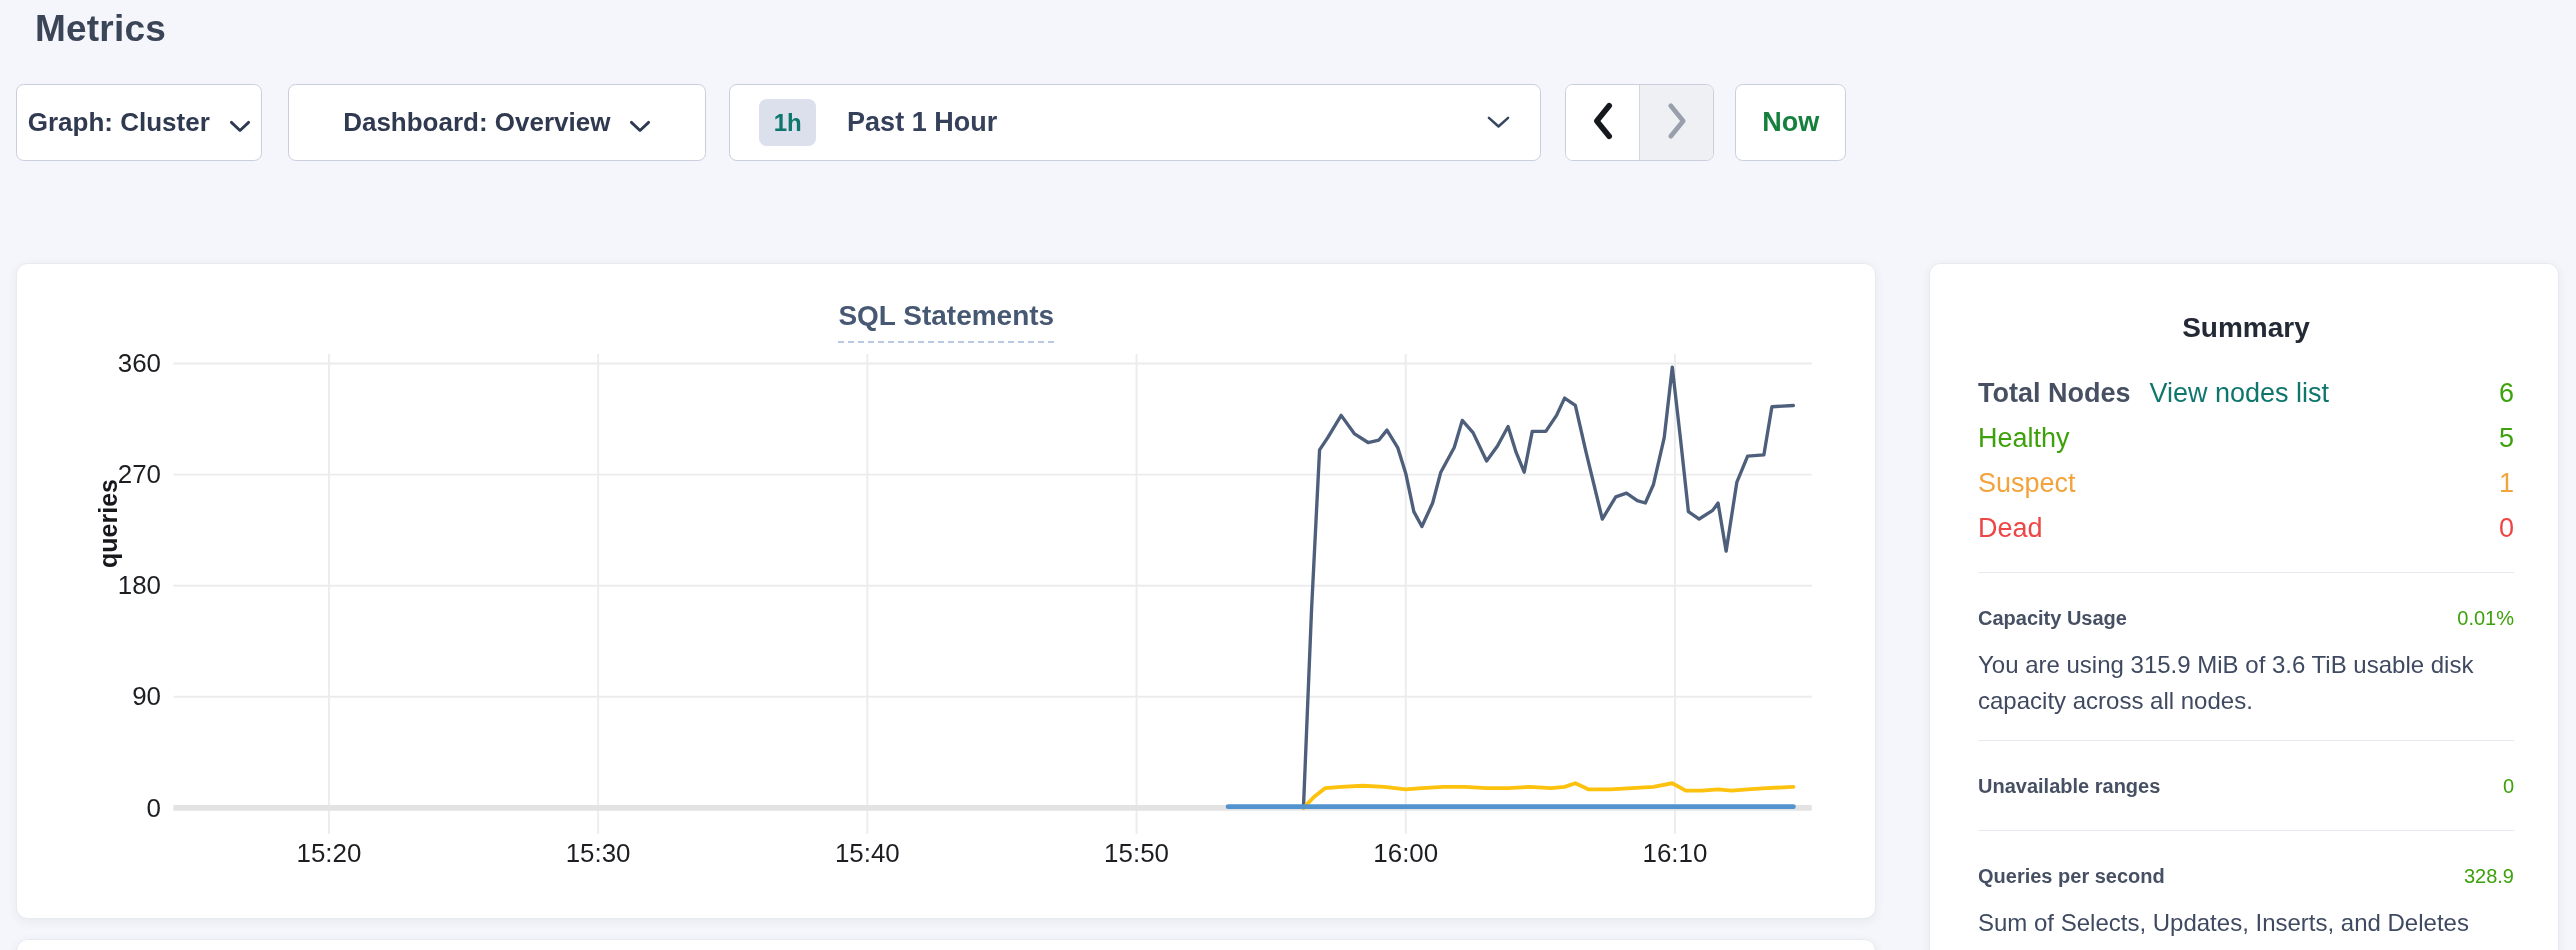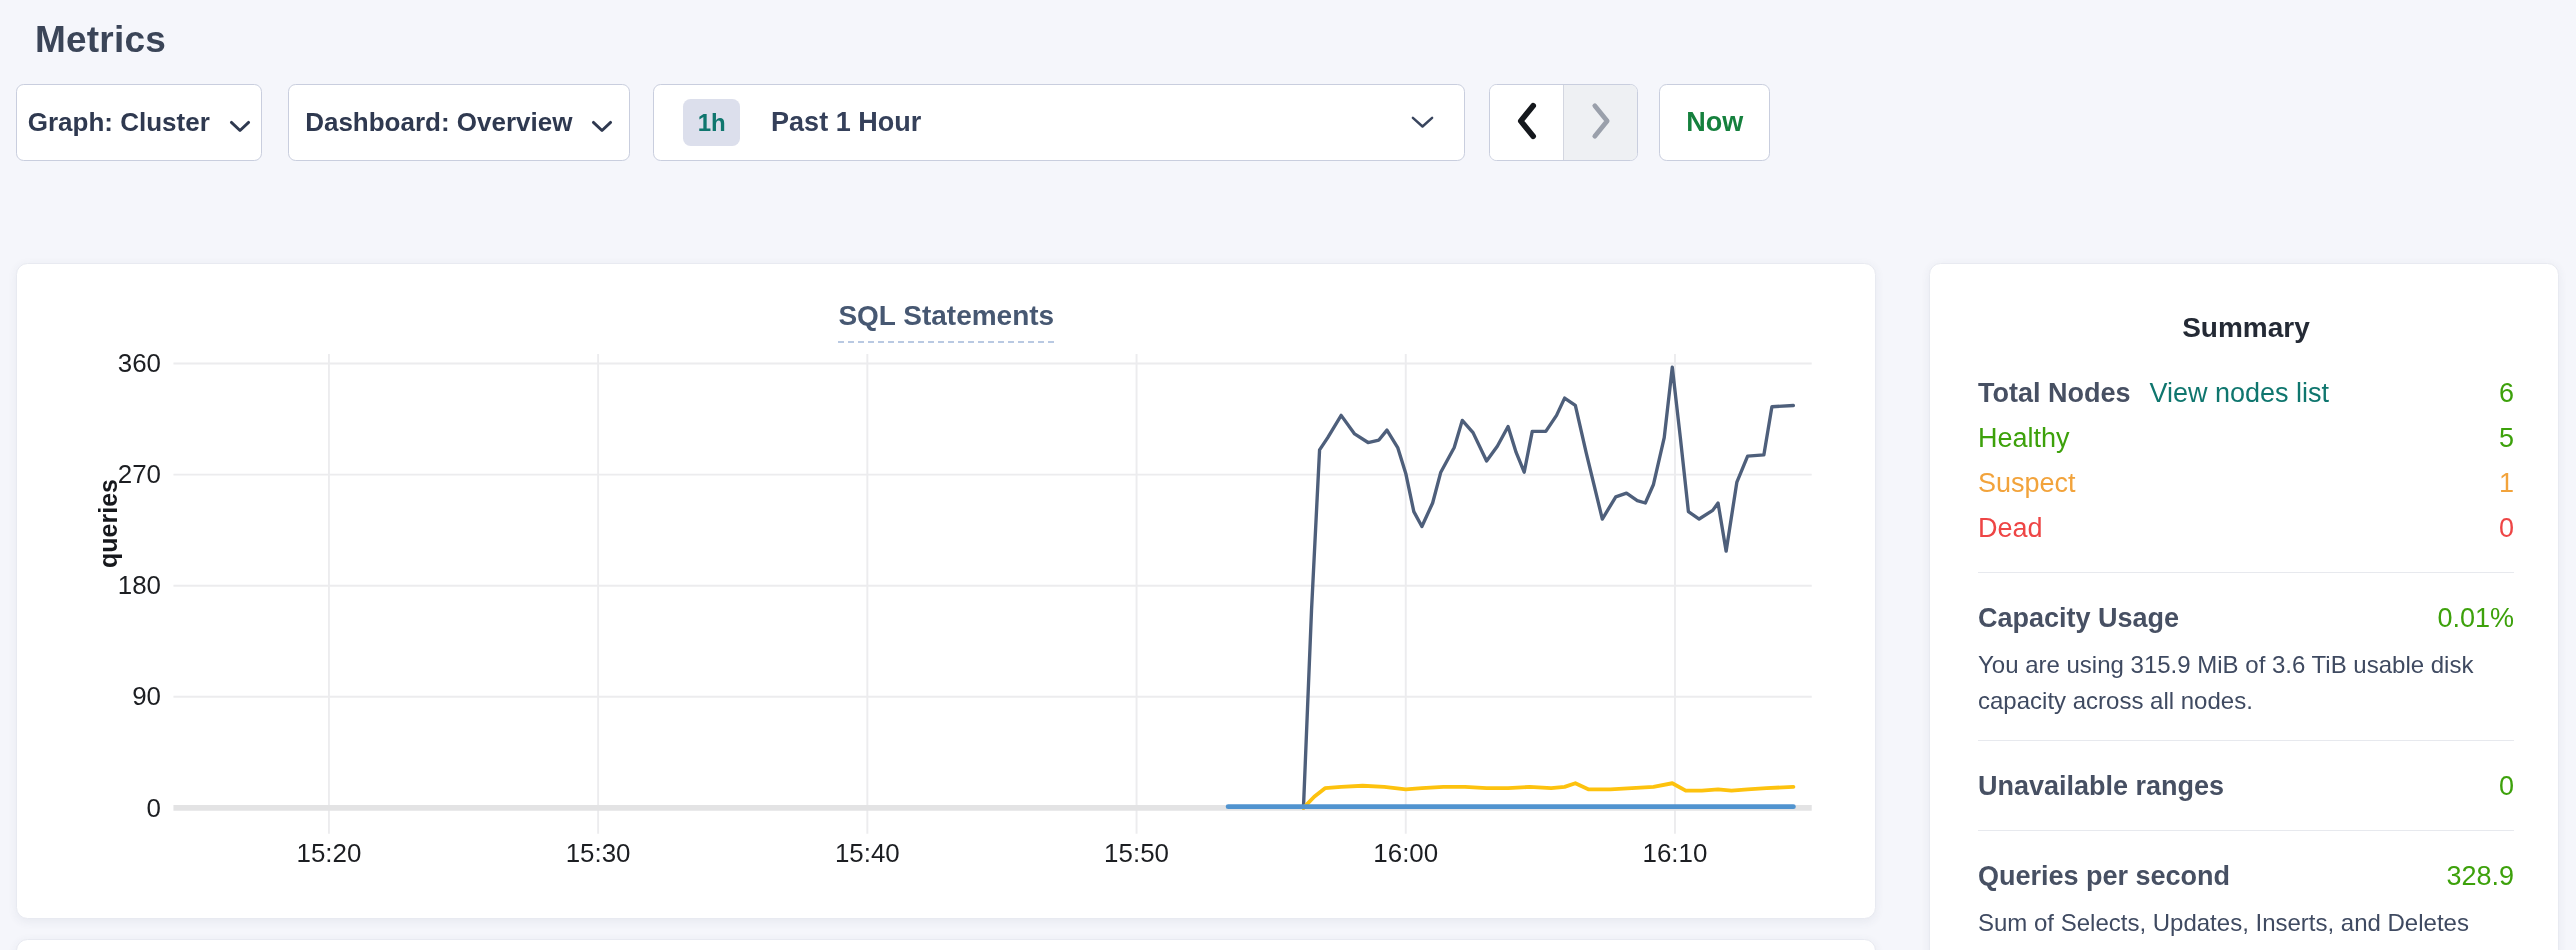--- a/index.html
+++ b/index.html
@@ -1,28 +1,28 @@
 <!DOCTYPE html>
 <html><head>
 <meta charset="utf-8">
 <style>
   * { margin:0; padding:0; box-sizing:border-box; }
   html,body { width:2576px; height:950px; }
   body { font-family:"Liberation Sans", sans-serif; background:#f5f6fb; }
   .root { position:relative; width:2576px; height:950px; overflow:hidden; background:#f5f6fb; }
 
   
-  .page-title { position:absolute; left:35px; top:19px; font-size:37px; font-weight:700; color:#3b4558; letter-spacing:0.2px; }
+  .page-title { position:absolute; left:35px; top:8px; font-size:37px; font-weight:700; color:#3b4558; letter-spacing:0.2px; }
 
   
   .controls { position:absolute; left:16.3px; top:84px; height:77px; display:flex; align-items:stretch; }
   .ctl { background:#fff; border:1.9px solid #c9cede; border-radius:7.7px; display:flex; align-items:center; cursor:pointer; }
   .dd { justify-content:center; font-size:26px; font-weight:700; color:#2f3950; }
   .dd-graph { width:246px; margin-right:26px; }
-  .dd-dash  { width:342px; margin-right:23px; }
+  .dd-dash  { width:418px; margin-right:23px; }
   .dd .chev { margin-left:19px; margin-top:3.8px; }
   .timepicker { width:812px; margin-right:24px; padding:0 29px; justify-content:flex-start; }
   .tp-badge { background:#dcdfec; color:#0f766e; font-weight:700; font-size:24px; border-radius:7.7px; padding:9.6px 14.4px; margin-right:31px; }
   .tp-label { font-size:27px; font-weight:600; color:#35405a; }
   .tp-chev { margin-left:auto; margin-top:3.8px; }
   .arrow-group { display:flex; width:149px; border:1.9px solid #c9cede; border-radius:7.7px; overflow:hidden; background:#fff; margin-right:21px; }
   .arrow-btn { flex:1; display:flex; align-items:center; justify-content:center; background:#fff; border:none; cursor:pointer; }
   .arrow-btn.next { background:#eef0f3; border-left:1.9px solid #d3d6e0; cursor:default; }
   .now-btn { width:111px; justify-content:center; font-size:27px; font-weight:700; color:#15803d; cursor:default; }
 
@@ -43,21 +43,21 @@
   .summary-title { text-align:center; font-size:28px; font-weight:700; color:#242a35; padding-top:36px;margin-top:12px; }
   .srows { margin-top:27px; }
   .srow { display:flex; align-items:center; height:45px; font-size:27px; }
   .lbl-bold { font-weight:700; color:#475063; }
   .link { color:#0f766e; margin-left:19px; text-decoration:none; cursor:pointer; }
   .val { margin-left:auto; }
   .green { color:#3da10b; }
   .orange { color:#f2a33b; }
   .red { color:#ee4545; }
   .divider { border-top:1.9px solid #e7e9ee; margin:21px 0 23px 0; }
-  .sec-row { display:flex; align-items:center; font-size:27px; height:45px; }
+  .sec-row { display:flex; align-items:center; font-size:20px; height:45px; }
   .desc { font-size:24px; color:#3f4a61; line-height:36px; margin-top:5.8px; }
 </style>
 </head>
 <body>
 
 <div class="root">
 
   <div class="page-title">Metrics</div>
 
   <div class="controls">

